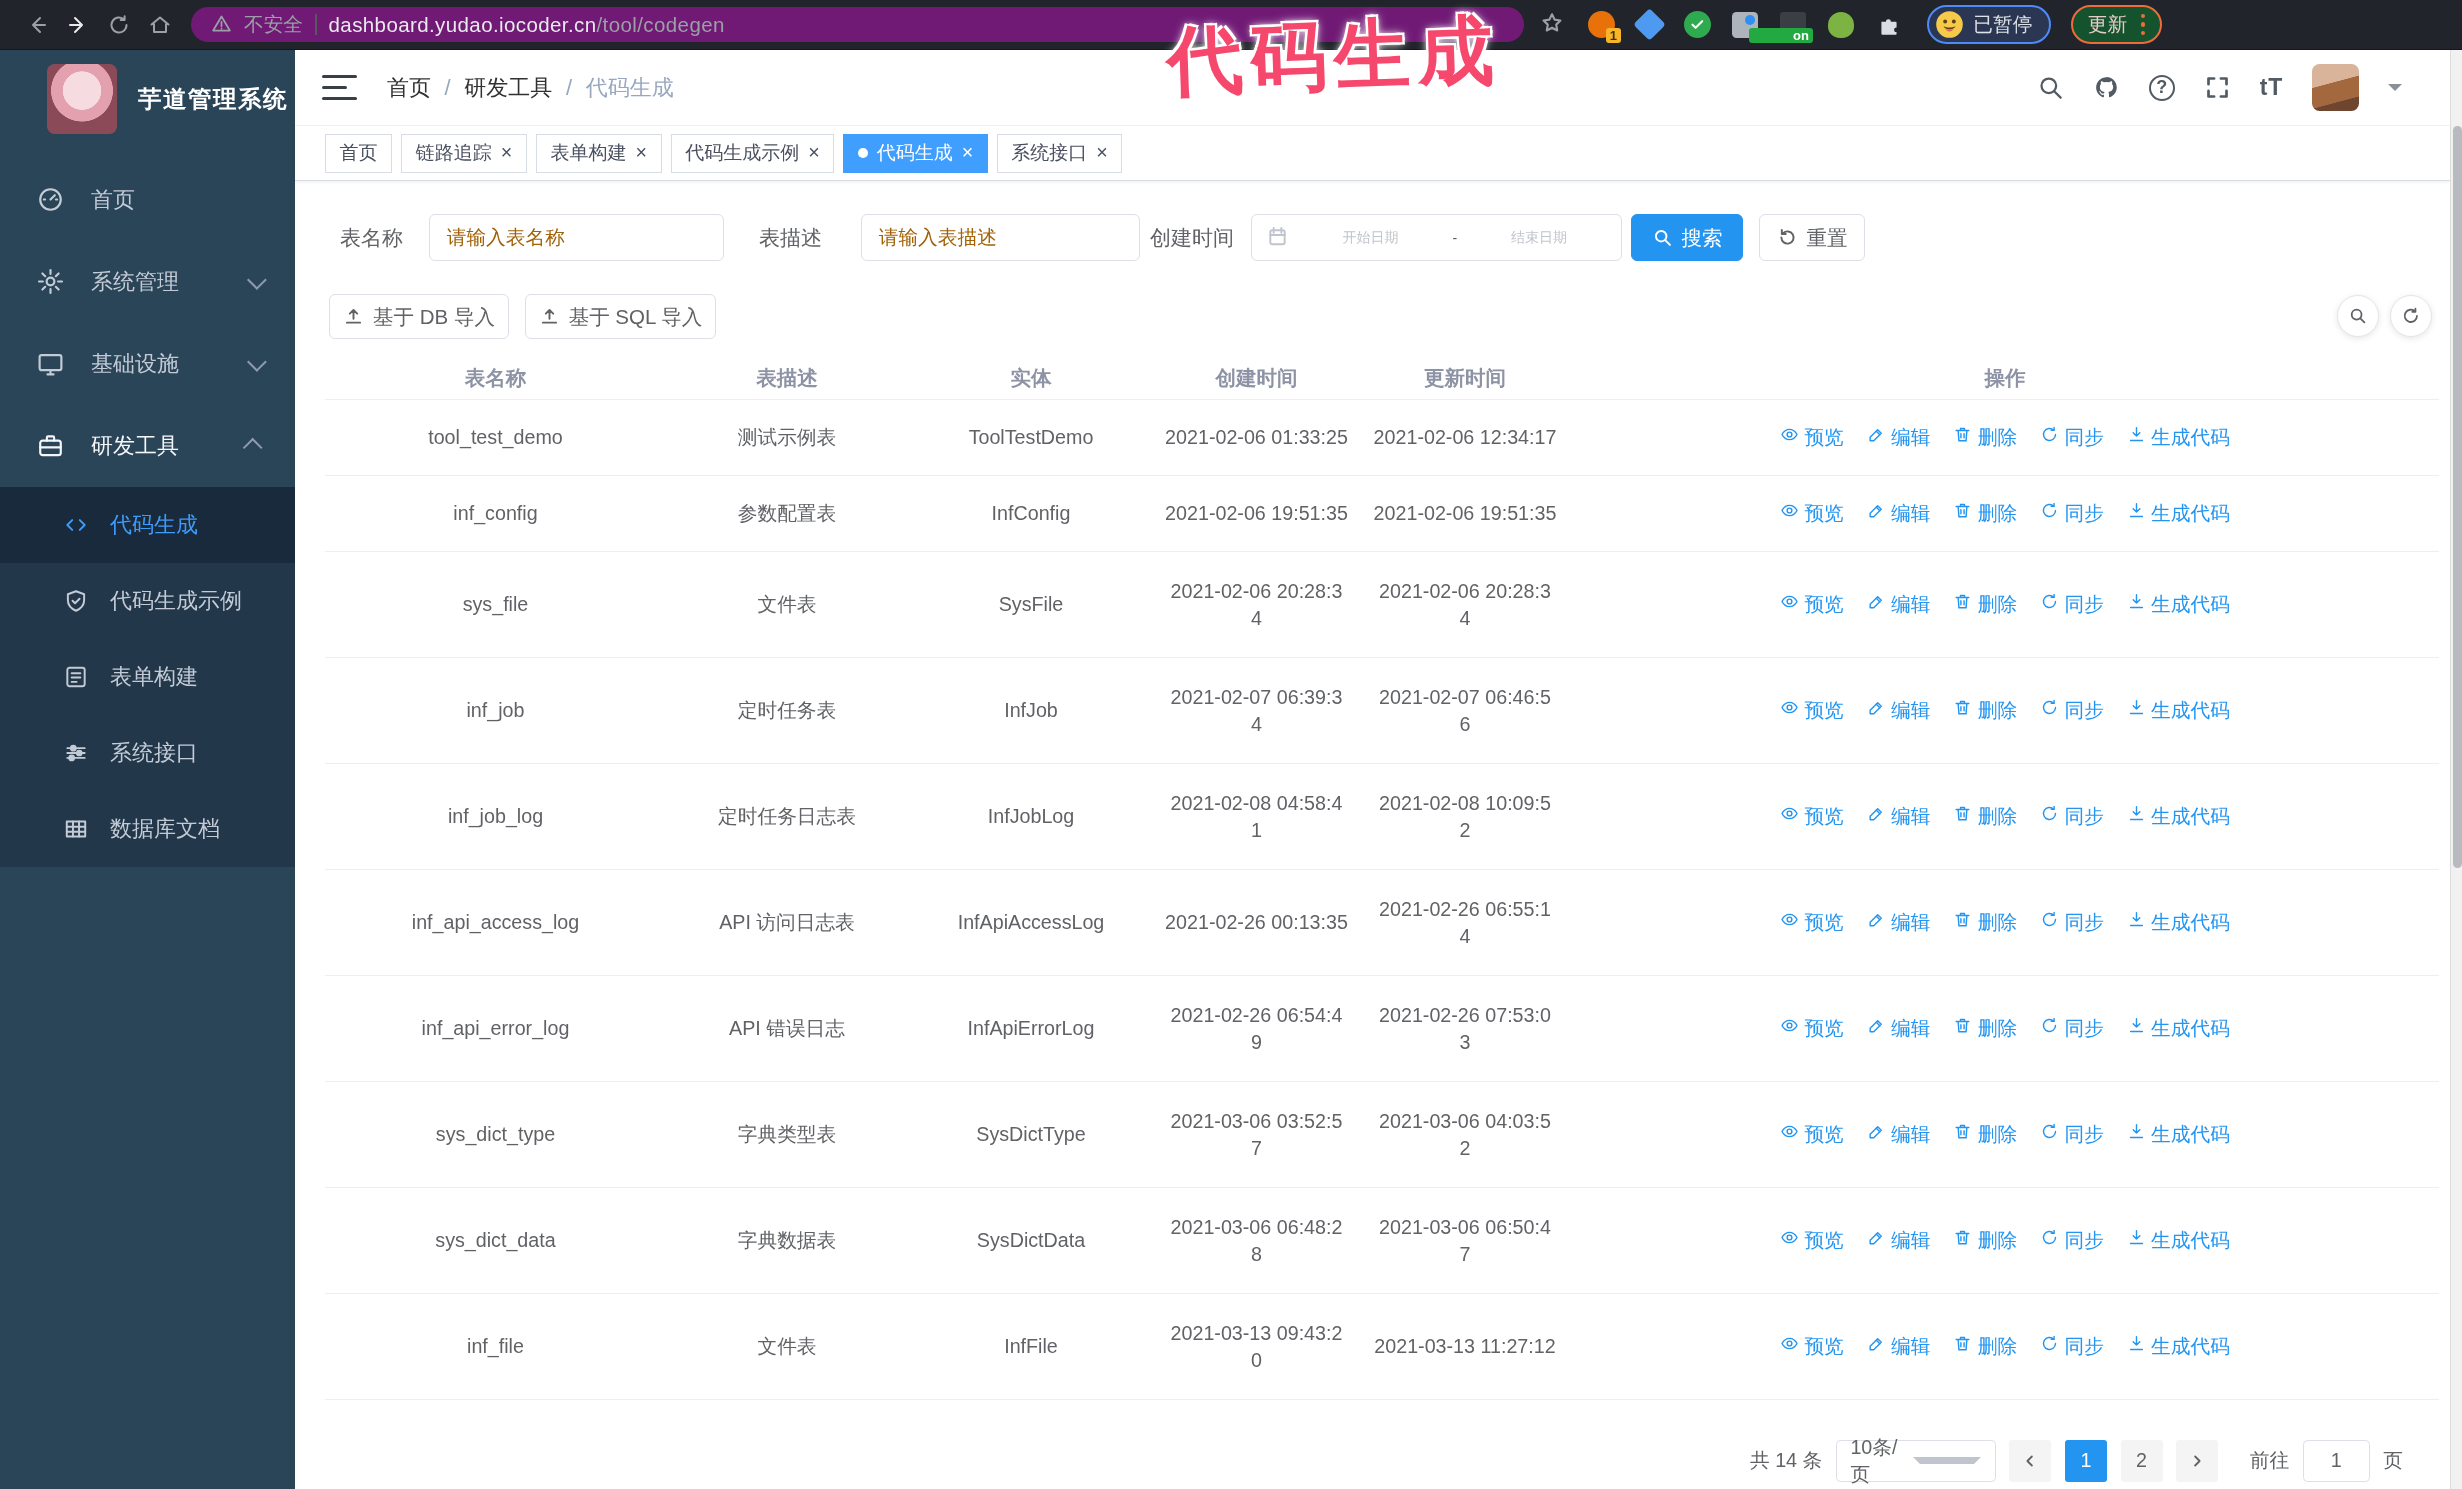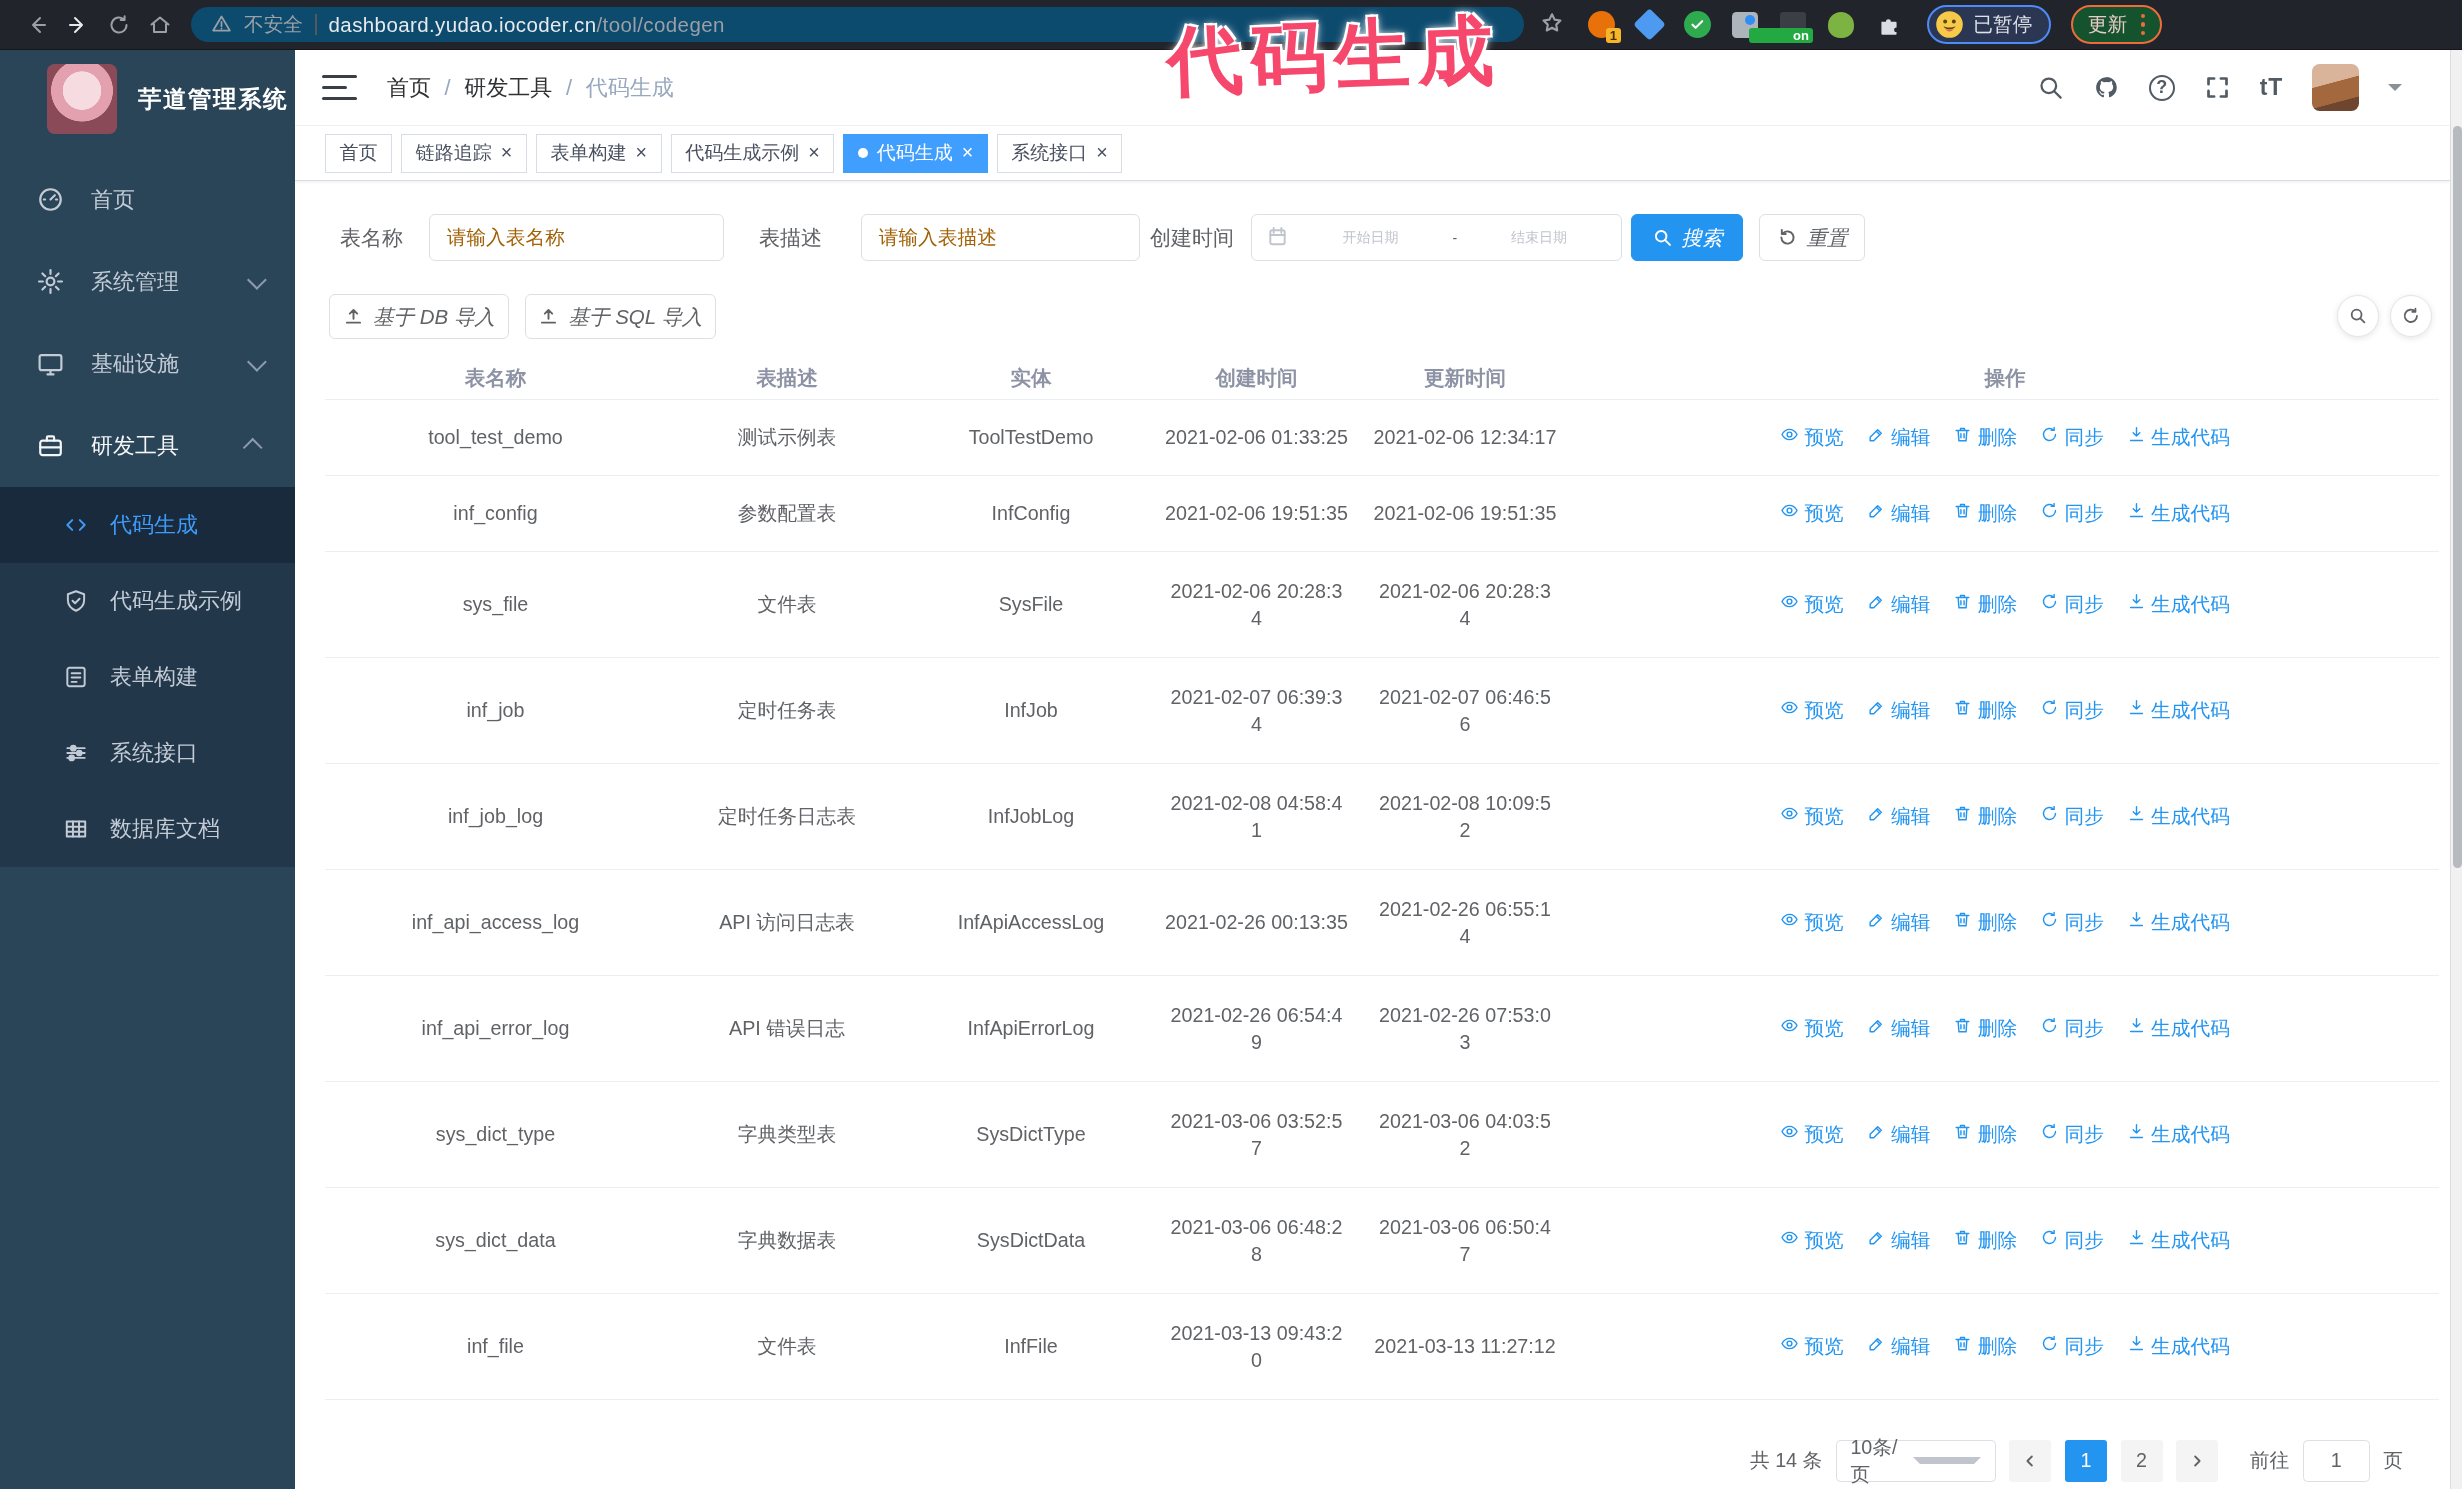--- a/index.html
+++ b/index.html
@@ -8,21 +8,21 @@
          font-family:"Liberation Sans","DejaVu Sans",sans-serif; color:#606266; }
 
   
   .browser-bar { position:absolute; top:0; left:0; width:2462px; height:50px;
     background:#21252b; border-bottom:1.5px solid #14171a;
     display:flex; align-items:center; padding:0 16.7px; z-index:5; }
   .nav-btn { width:41px; height:41px; display:flex; align-items:center; justify-content:center;
     color:#9aa0a6; flex:0 0 auto; }
   .nav-btn.bright { color:#e8eaed; }
   .nav-btn svg { width:24px; height:24px; }
-  .omnibox { margin-left:10.6px; width:1333px; height:35px; border-radius:17.4px; background:#0c4a6e;
+  .omnibox { margin-left:10.6px; width:1333px; height:35px; border-radius:17.4px; background:#701a75;
     display:flex; align-items:center; padding:0 19.7px; gap:12px; flex:0 0 auto; }
   .omnibox .warn svg { width:21px; height:21px; }
   .notsecure { color:#9aa0a6; font-size:19.7px; }
   .omni-sep { width:1.5px; height:21px; background:#55595e; }
   .url { font-size:20.5px; letter-spacing:0.4px; white-space:nowrap; }
   .url .domain { color:#e8eaed; }
   .url .path { color:#9aa0a6; }
   .star { margin-left:15px; color:#9aa0a6; }
   .star svg { width:26px; height:26px; }
   .ext-row { display:flex; align-items:center; gap:18px; margin-left:21px; }
@@ -104,21 +104,21 @@
   
   .form-label { position:absolute; font-size:21px; color:#606266; line-height:47px; height:47px; }
   .inp { position:absolute; height:47px; border:0.8px solid #dcdfe6; border-radius:6px; background:#fff;
     font-size:19.7px; color:#a16207; display:flex; align-items:center; padding:0 16.7px; }
   .daterange { position:absolute; height:47px; border:0.8px solid #dcdfe6; border-radius:6px;
     display:flex; align-items:center; padding:0 13.6px; gap:13.6px; font-size:14px; color:#c0c4cc; }
   .daterange .cal svg { width:23px; height:23px; }
   .daterange .ph { flex:1; text-align:center; }
   .daterange .sep { color:#606266; }
   .btn { position:absolute; height:47px; border-radius:6px; font-size:20.5px;
-    display:flex; align-items:center; justify-content:center; gap:9px; cursor:pointer;font-style:italic; }
+    display:flex; align-items:center; justify-content:center; gap:9px; cursor:pointer; }
   .btn svg { width:21px; height:21px; }
   .btn.primary { background:#2395f1; color:#fff; border:0.8px solid #2395f1; }
   .btn.plain { background:#fff; color:#606266; border:0.8px solid #dcdfe6; }
   .btn.tool { height:45px; }
   .circle-btn { position:absolute; width:42px; height:42px; border-radius:50%; background:#fff;
     border:0.8px solid #e3e6ea; box-shadow:0 1.5px 6px rgba(0,0,0,.10); color:#606266;
     display:flex; align-items:center; justify-content:center; cursor:pointer; }
   .circle-btn svg { width:19.7px; height:19.7px; }
 
   

